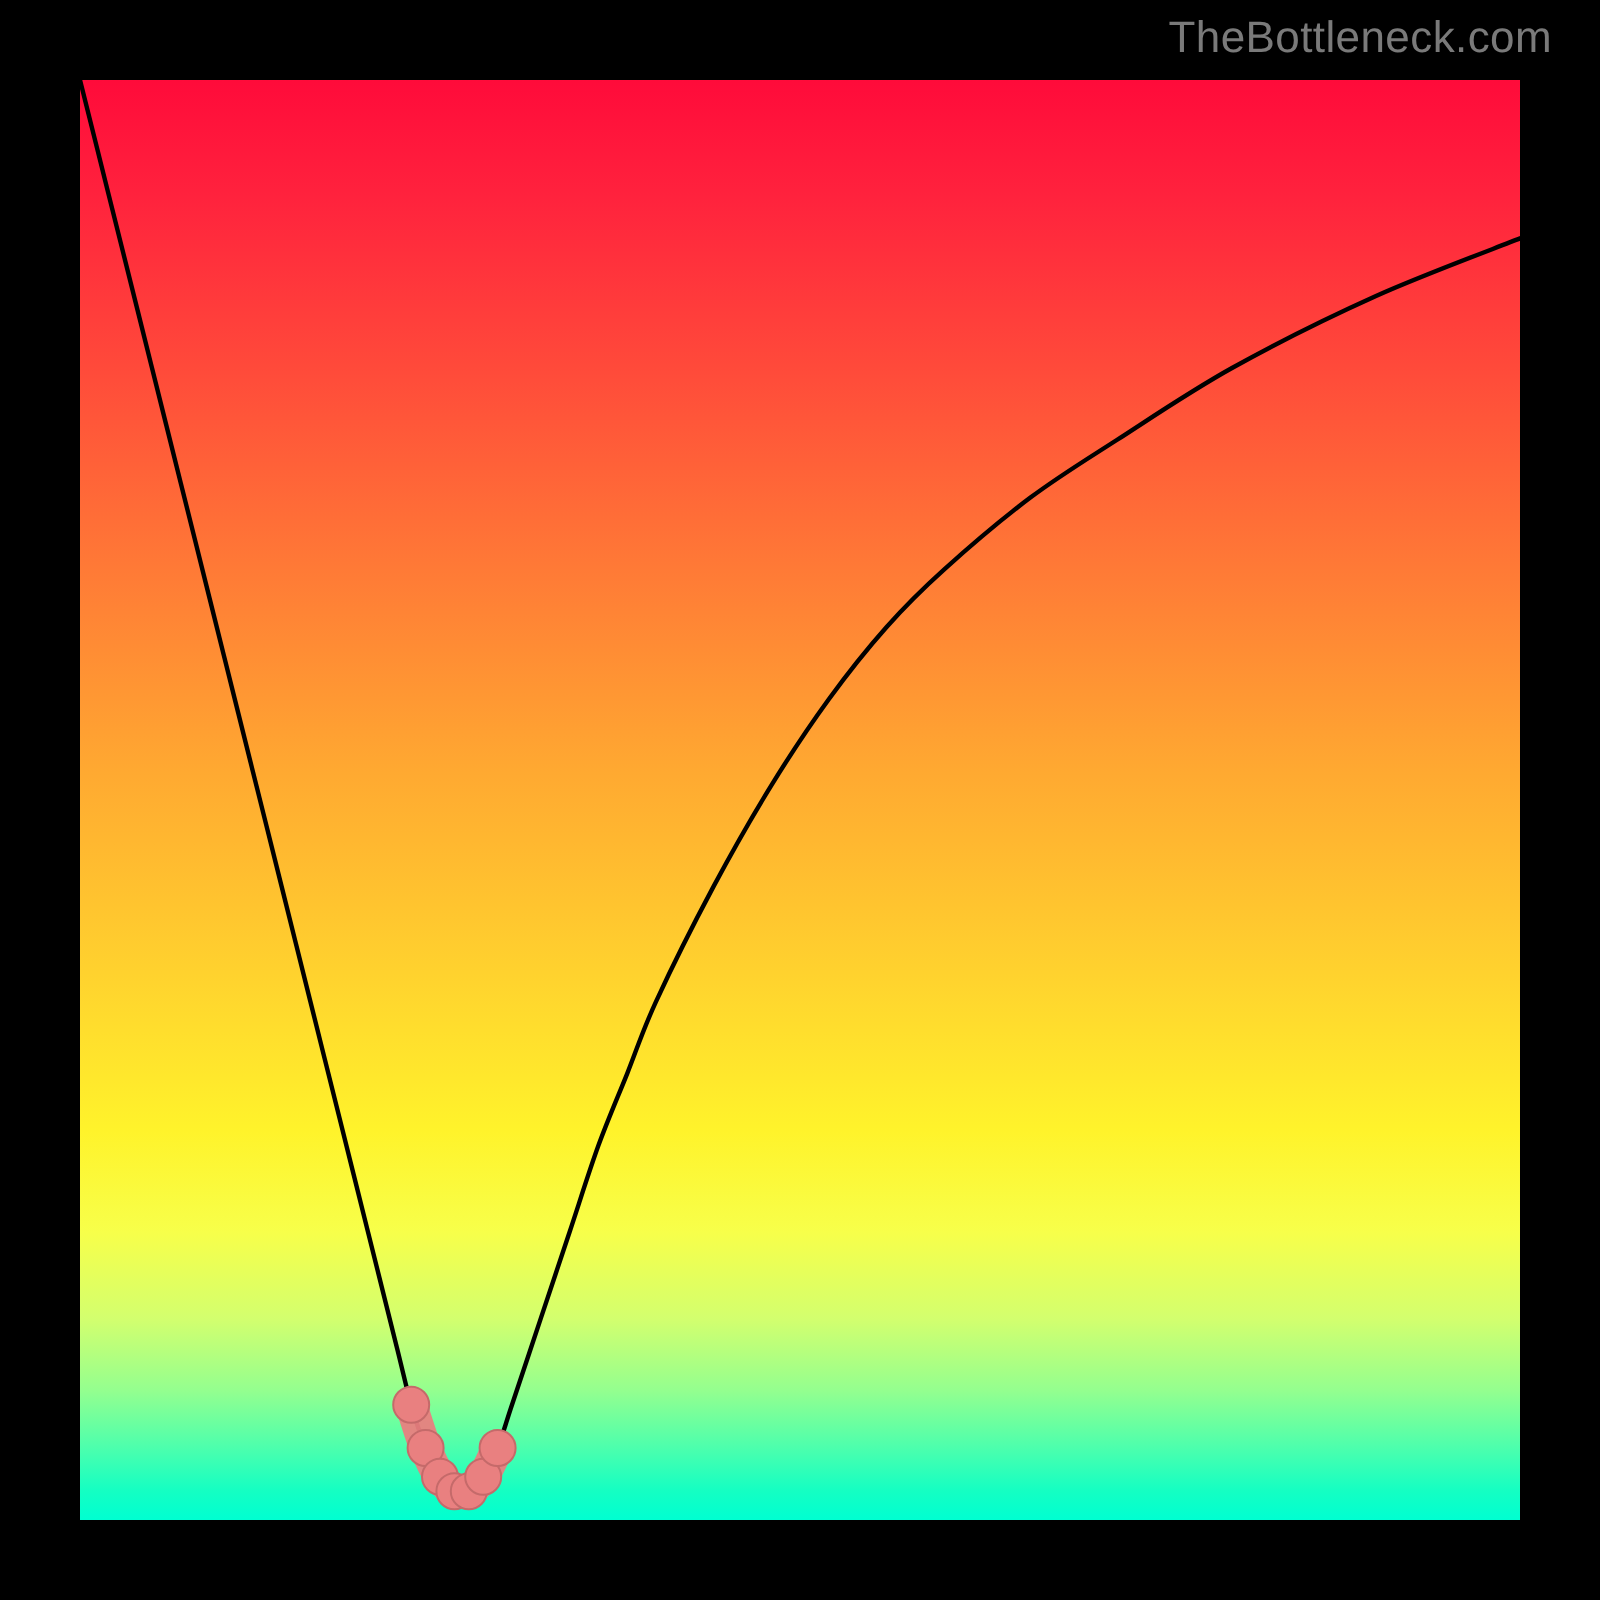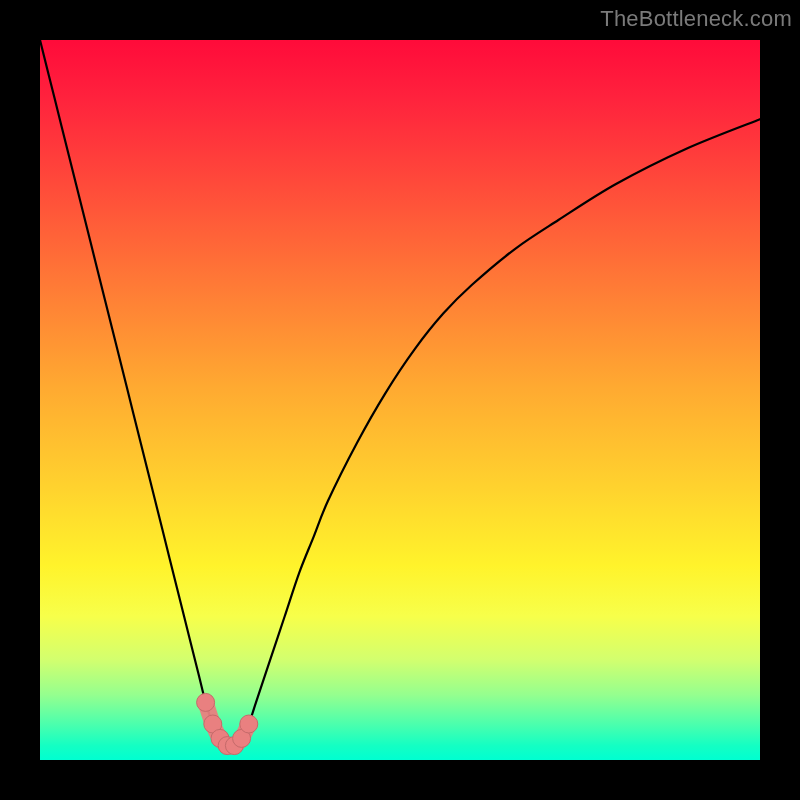--- a/index.html
+++ b/index.html
@@ -38,21 +38,21 @@
       #d3ff6e 86%,
       #94ff8f 91%,
       #4cffad 95%,
       #14ffc3 98%,
       #00ffd1 100%
     );
   }
   .watermark {
     position: absolute;
     top: 6px;
-    right: 8px;
+    right: 24px;
     color: #7a7a7a;
     font-size: 22px;
     letter-spacing: 0.2px;
     user-select: none;
   }
   svg.curve {
     position: absolute;
     left: 0;
     top: 0;
     width: 720px;

